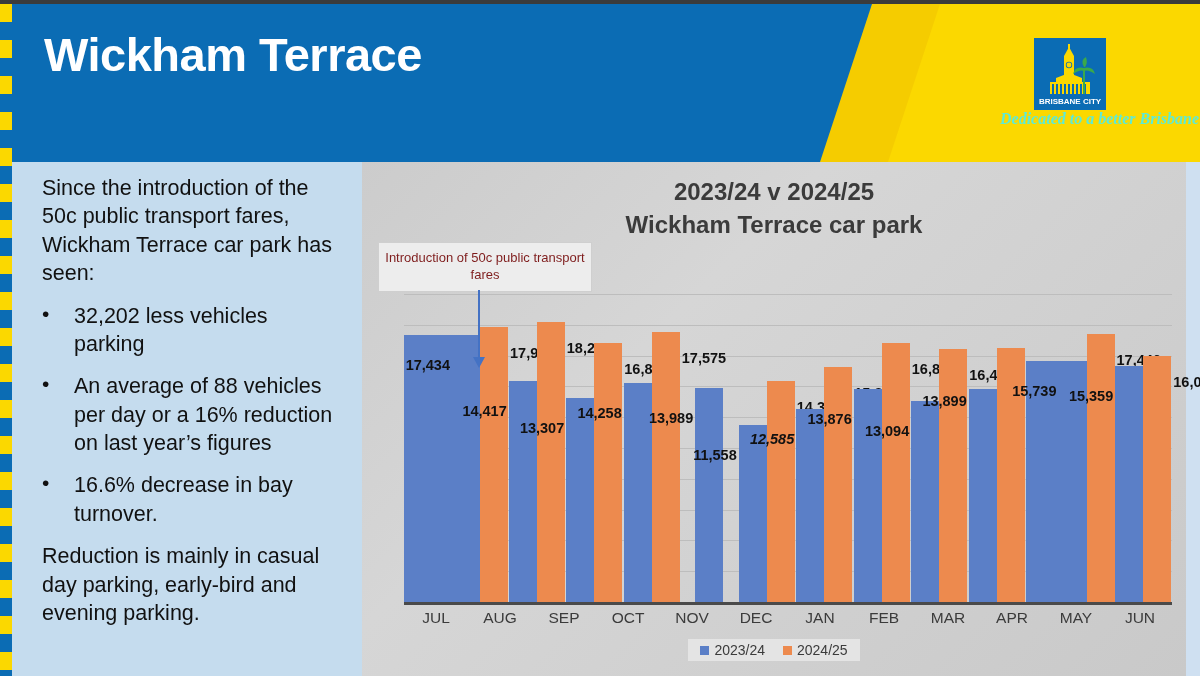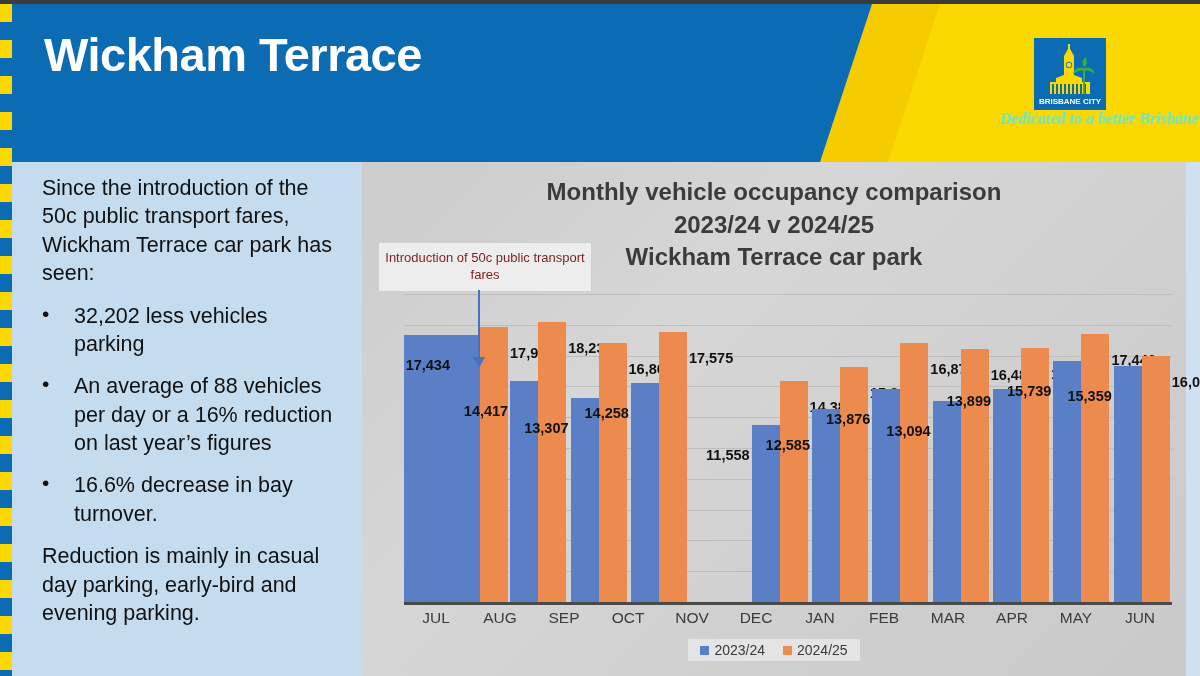--- a/index.html
+++ b/index.html
@@ -141,21 +141,20 @@
           <span>16.6% decrease in bay turnover.</span>
         </li>
       </ul>
       <p class="lp-para">Reduction is mainly in casual day parking, early-bird and evening parking.</p>
     </div>
   </div>
 
   <div class="chart-panel">
 
     <div class="chart-title">
-      <div>Monthly vehicle occupancy comparison</div>
       <div>2023/24 v 2024/25</div>
       <div>Wickham Terrace car park</div>
     </div>
 
     <div class="callout">Introduction of 50c public transport fares</div>
     <div class="arrow"></div>
 
     <div class="plot">
       <div class="gridlines" id="gridlines">
           <div class="gridline" style="bottom: 30.8px;"></div>
@@ -196,32 +195,35 @@
           </div>
           <div class="group">
             <div class="bar b23" title="2023/24 OCT: 14,258" style="height: 219.573px; background: rgb(91, 127, 199);">
               <span class="lbl" style="right: 30px; top: 22px;">14,258</span>
             </div>
             <div class="bar b24" title="2024/25 OCT: 17,575" style="height: 270.655px; background: rgb(237, 138, 78);">
               <span class="lbl" style="left: 30px; top: 18px;">17,575</span>
             </div>
           </div>
           <div class="group">
+            <div class="bar b23" title="2023/24 NOV: 13,989" style="height: 215.431px; background: rgb(91, 127, 199);">
+              <span class="lbl" style="right: 30px; top: 22px;">13,989</span>
+            </div>
           </div>
           <div class="group">
             <div class="bar b23" title="2023/24 DEC: 11,558" style="height: 177.993px; background: rgb(91, 127, 199);">
               <span class="lbl" style="right: 30px; top: 22px;">11,558</span>
             </div>
             <div class="bar b24" title="2024/25 DEC: 14,386" style="height: 221.544px; background: rgb(237, 138, 78);">
               <span class="lbl" style="left: 30px; top: 18px;">14,386</span>
             </div>
           </div>
           <div class="group">
             <div class="bar b23" title="2023/24 JAN: 12,585" style="height: 193.809px; background: rgb(91, 127, 199);">
-              <span class="lbl" style="right: 30px; top: 28px;">12,585</span>
+              <span class="lbl" style="right: 30px; top: 22px; font-style: italic;">12,585</span>
             </div>
             <div class="bar b24" title="2024/25 JAN: 15,303" style="height: 235.666px; background: rgb(237, 138, 78);">
               <span class="lbl" style="left: 30px; top: 18px;">15,303</span>
             </div>
           </div>
           <div class="group">
             <div class="bar b23" title="2023/24 FEB: 13,876" style="height: 213.69px; background: rgb(91, 127, 199);">
               <span class="lbl" style="right: 30px; top: 22px;">13,876</span>
             </div>
             <div class="bar b24" title="2024/25 FEB: 16,879" style="height: 259.937px; background: rgb(237, 138, 78);">
@@ -238,21 +240,21 @@
           </div>
           <div class="group">
             <div class="bar b23" title="2023/24 APR: 13,899" style="height: 214.045px; background: rgb(91, 127, 199);">
               <span class="lbl" style="right: 30px; top: 4px;">13,899</span>
             </div>
             <div class="bar b24" title="2024/25 APR: 16,545" style="height: 254.793px; background: rgb(237, 138, 78);">
               <span class="lbl" style="left: 30px; top: 18px;">16,545</span>
             </div>
           </div>
           <div class="group">
-            <div class="bar b23" title="2023/24 MAY: 15,739" style="height: 242.381px; background: rgb(91, 127, 199);">
+            <div class="bar b23" title="2023/24 MAY: 15,739" style="height: 242.381px; background: rgb(91, 127, 199); padding-left: 33px;">
               <span class="lbl" style="right: 30px; top: 22px;">15,739</span>
             </div>
             <div class="bar b24" title="2024/25 MAY: 17,446" style="height: 268.668px; background: rgb(237, 138, 78);">
               <span class="lbl" style="left: 30px; top: 18px;">17,446</span>
             </div>
           </div>
           <div class="group">
             <div class="bar b23" title="2023/24 JUN: 15,359" style="height: 236.529px; background: rgb(91, 127, 199);">
               <span class="lbl" style="right: 30px; top: 22px;">15,359</span>
             </div>

